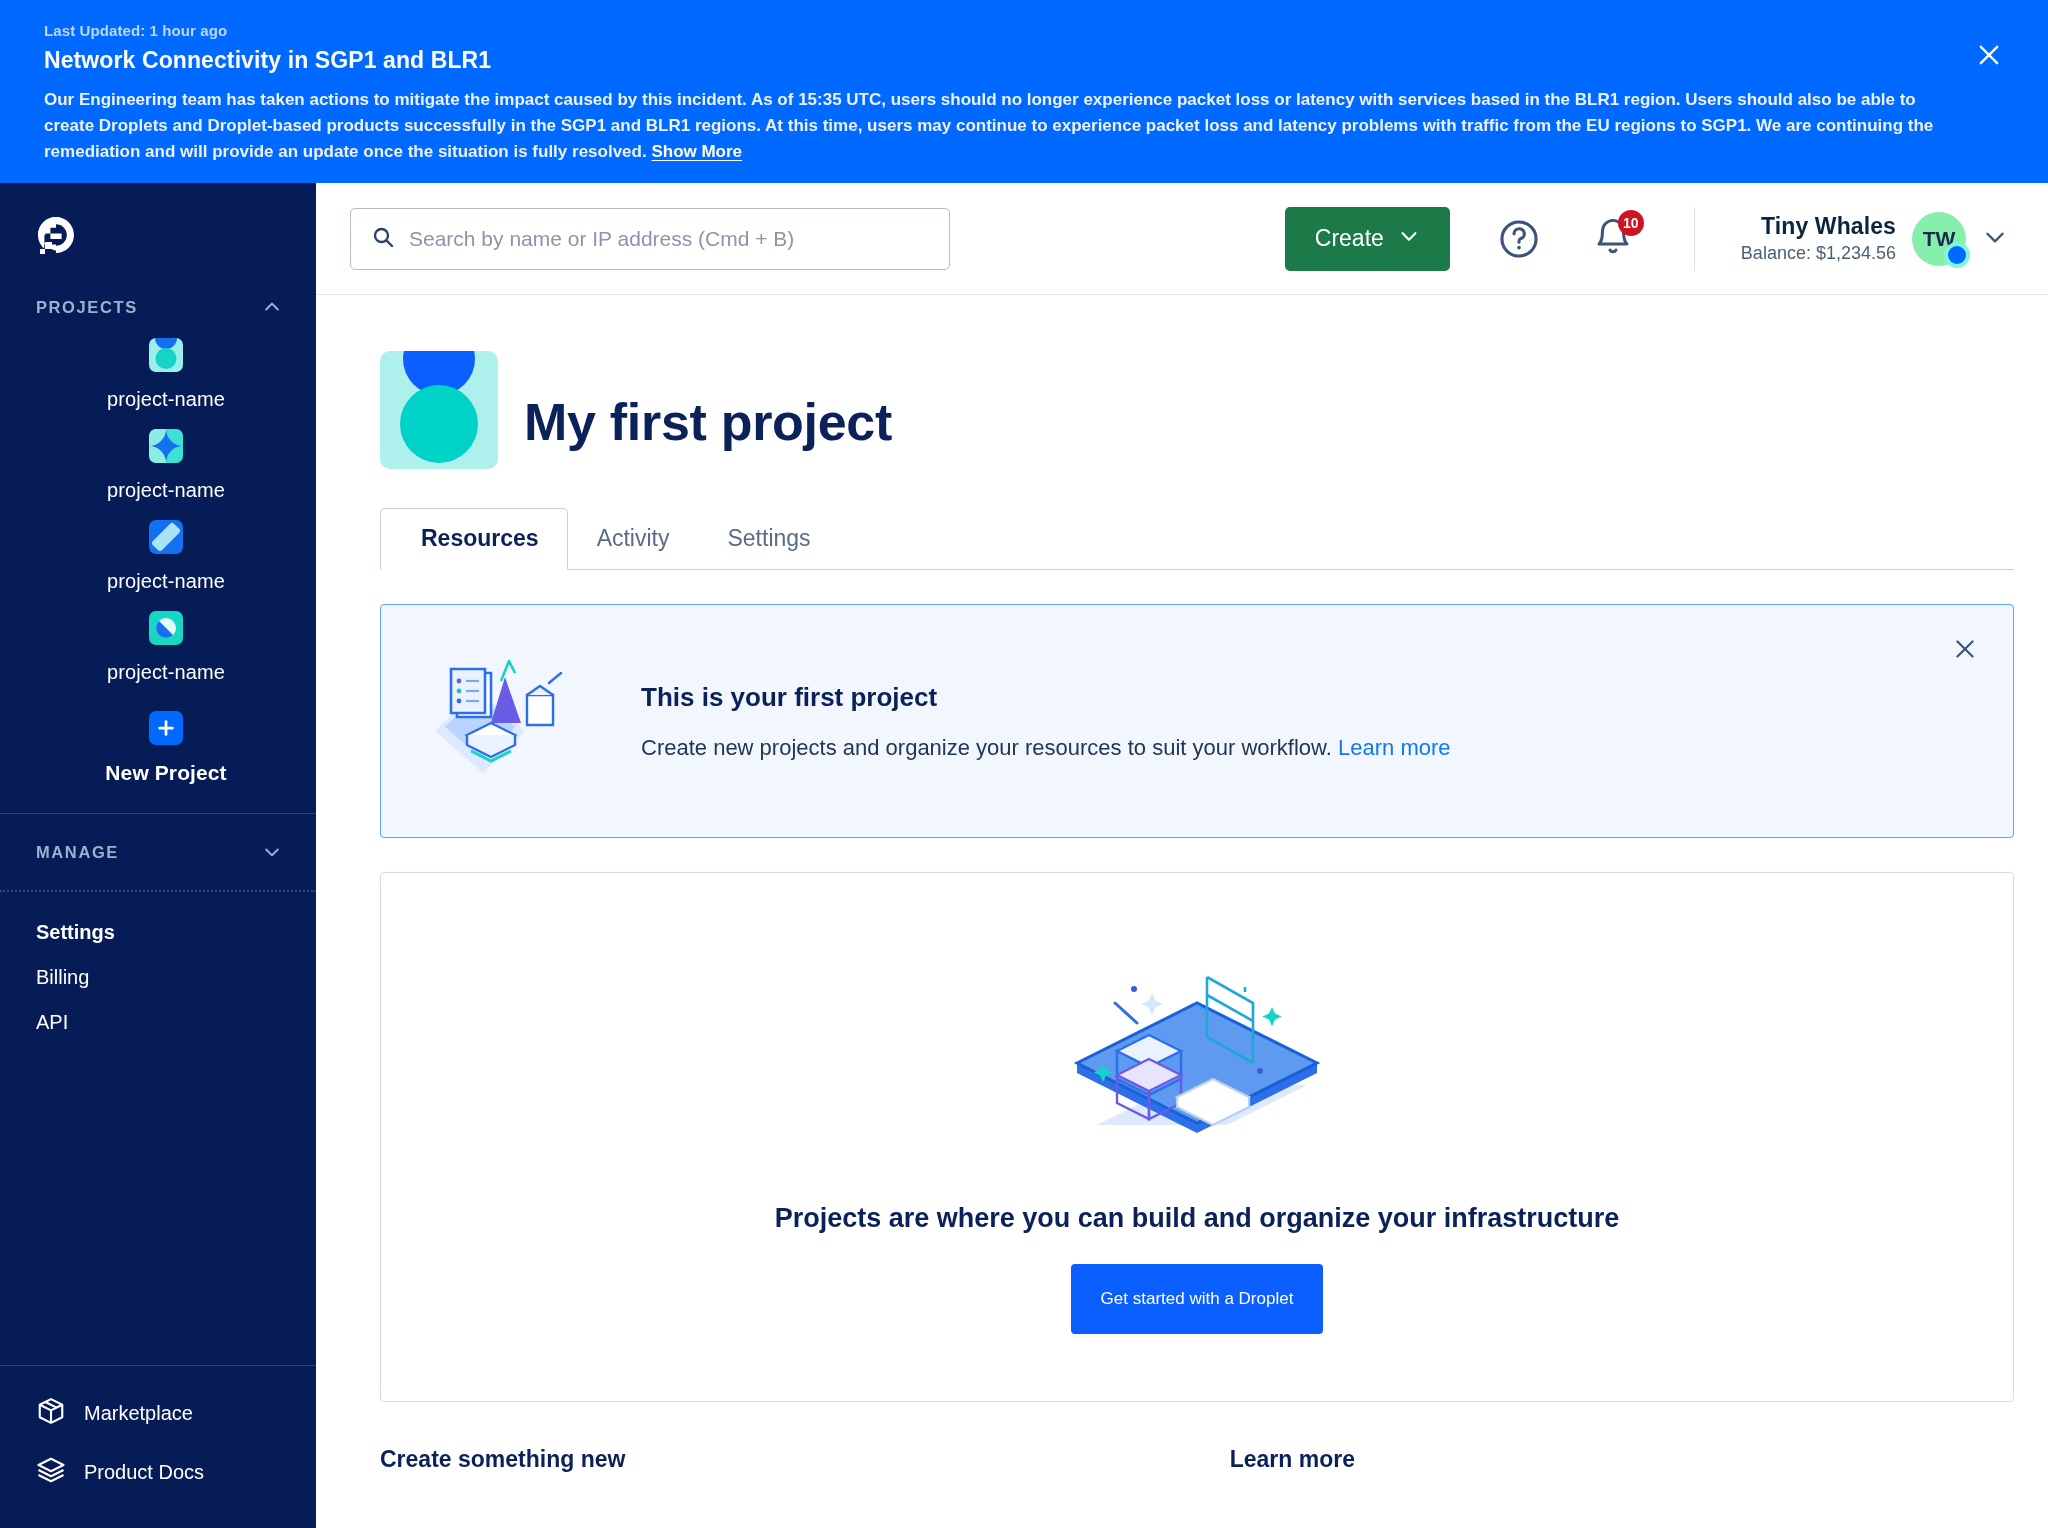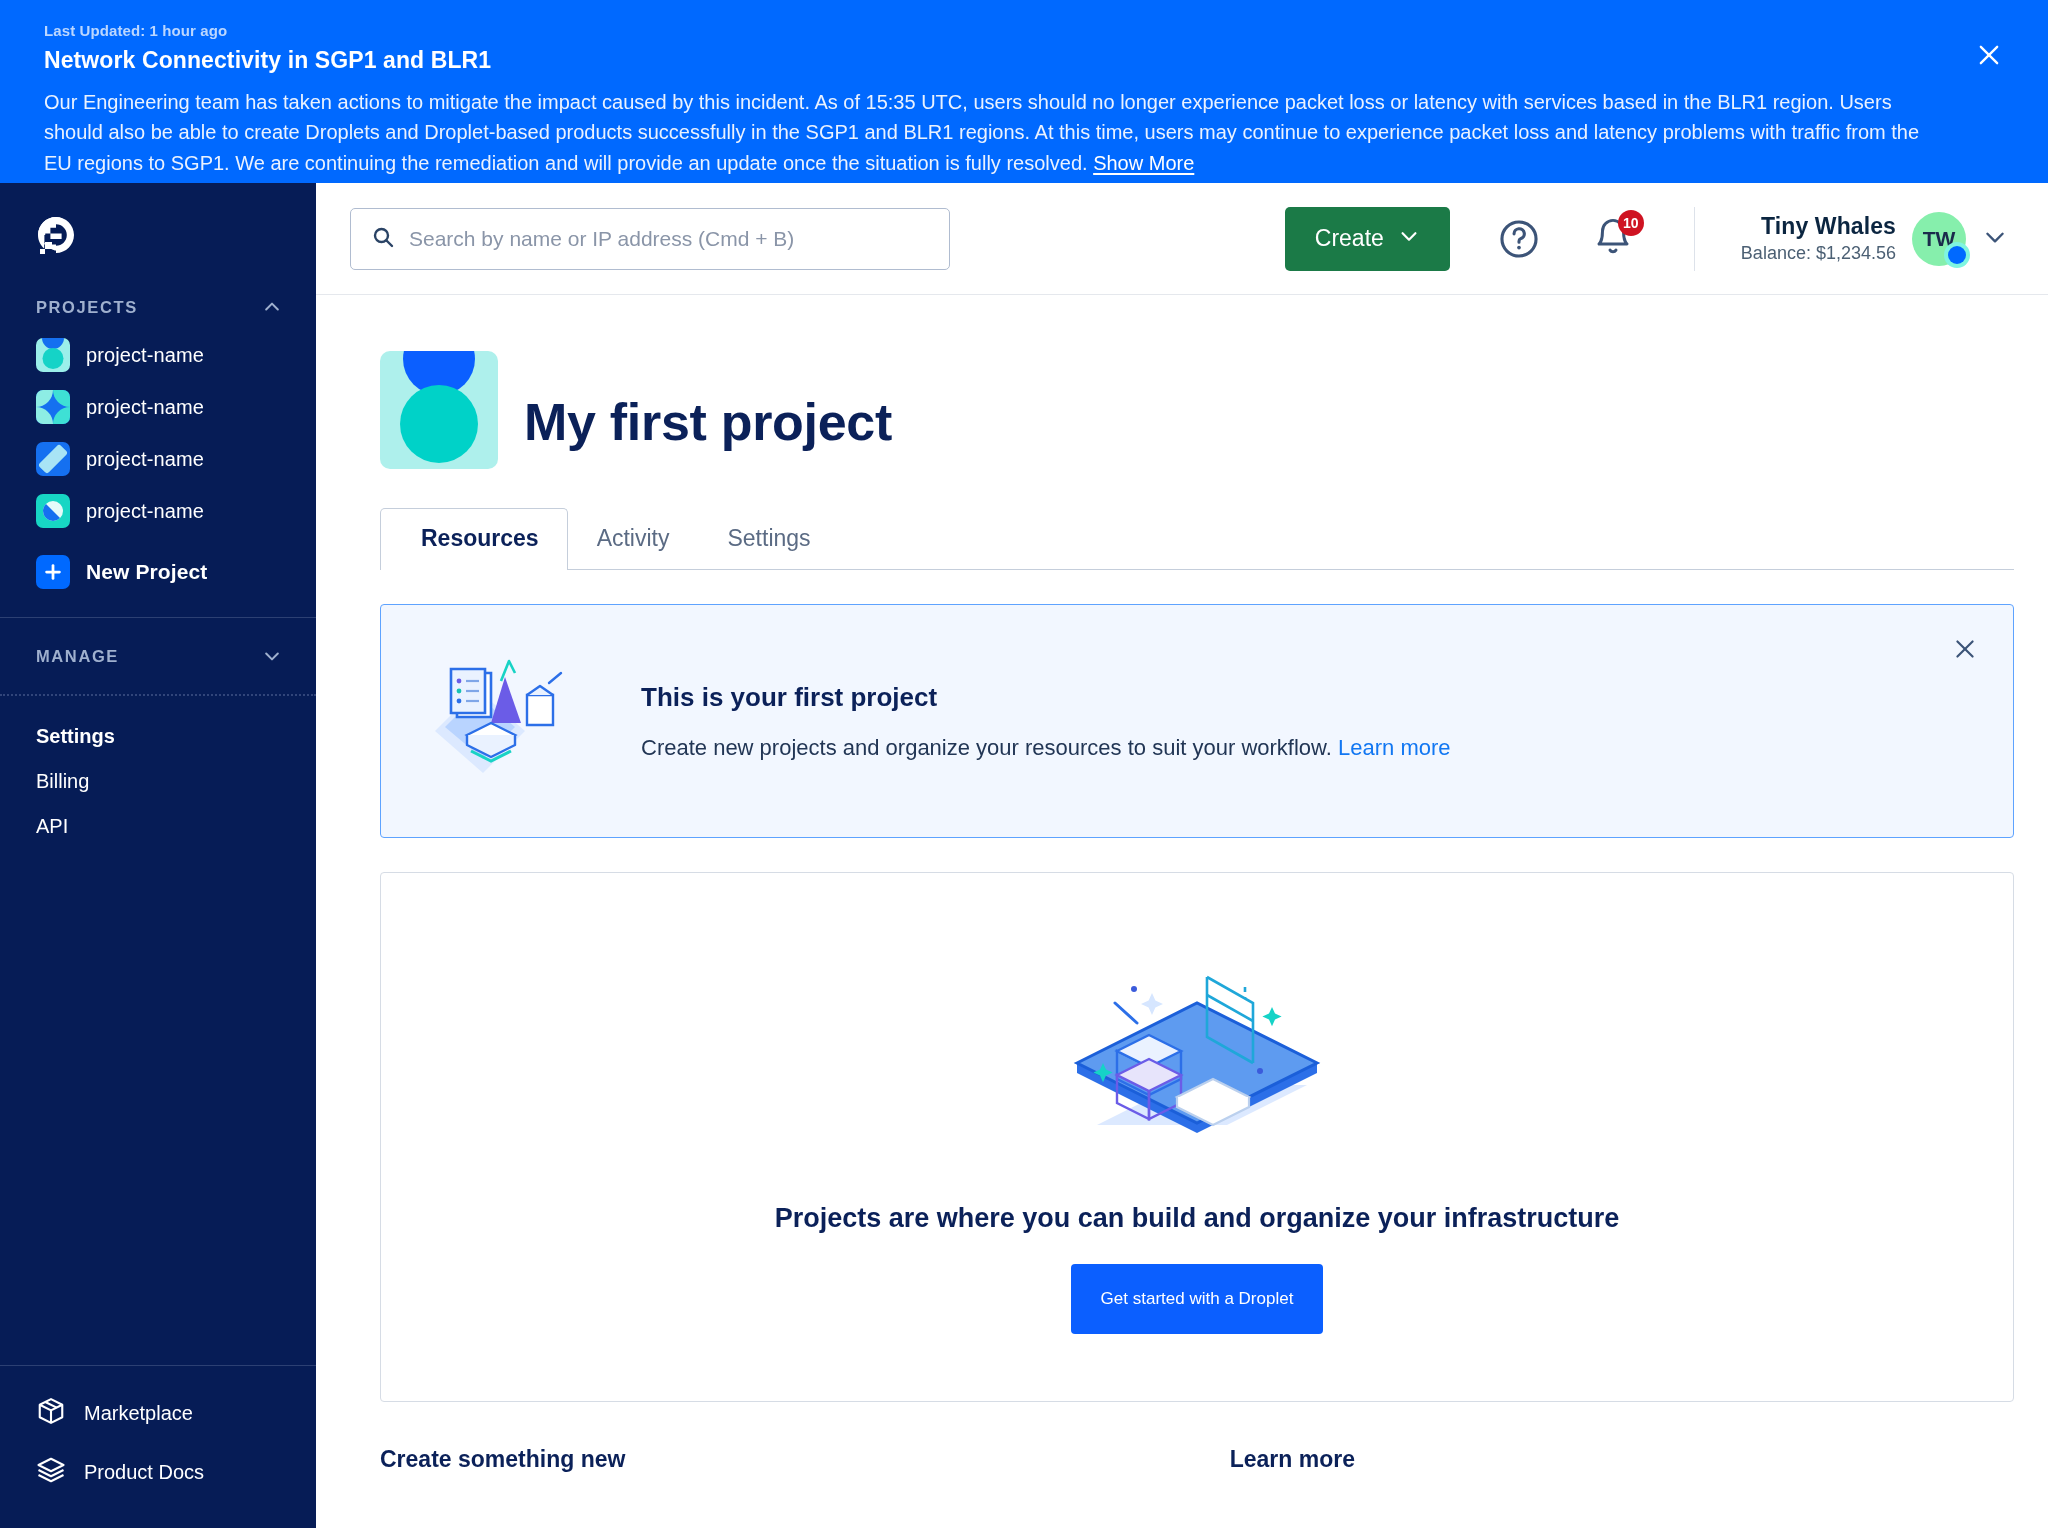--- a/index.html
+++ b/index.html
@@ -21,22 +21,22 @@
   }
   .incident-updated {
     font-size: 15px; font-weight: 700; color: #BBD7FF;
     letter-spacing: .1px; margin-bottom: 8px;
   }
   .incident-title {
     font-size: 23px; font-weight: 700; letter-spacing: .1px;
     margin-bottom: 13px;
   }
   .incident-body {
-    font-size: 20px; line-height: 1.52; color: #EAF2FF;
-    max-width: 1900px; font-weight: 400;
+    font-size: 17px; line-height: 1.52; color: #EAF2FF;
+    max-width: 1900px; font-weight: 700;
   }
   .show-more {
     color: #fff; text-decoration: underline; text-underline-offset: 3px;
     cursor: pointer; white-space: nowrap;
   }
   .incident-close {
     position: absolute; top: 38px; right: 42px;
     width: 34px; height: 34px; cursor: pointer;
     display: flex; align-items: center; justify-content: center;
   }
@@ -56,21 +56,21 @@
     display: flex; align-items: center; justify-content: space-between;
     padding: 12px 34px 12px 36px;
     font-size: 16.5px; font-weight: 700; letter-spacing: 1.6px;
     color: #9FB0CE; cursor: pointer;
   }
   .manage-head { padding-top: 28px; padding-bottom: 28px; }
   .chev { width: 20px; height: 20px; }
   .nav-item {
     display: flex; align-items: center; gap: 16px;
     padding: 9px 20px 9px 36px; cursor: pointer;
-    font-size: 20px; color: #fff;
+    font-size: 20px; color: #fff; flex-direction: column;
   }
   .proj-icon {
     width: 34px; height: 34px; border-radius: 7px;
     flex: 0 0 34px; position: relative; overflow: hidden;
   }
   .proj-label { font-size: 20px; letter-spacing: .1px; }
   .new-project { padding-top: 18px; padding-bottom: 14px; }
   .new-project .proj-label { font-weight: 700; font-size: 21px; }
   .plus-icon {
     width: 34px; height: 34px; border-radius: 7px; background: #0069FF;

